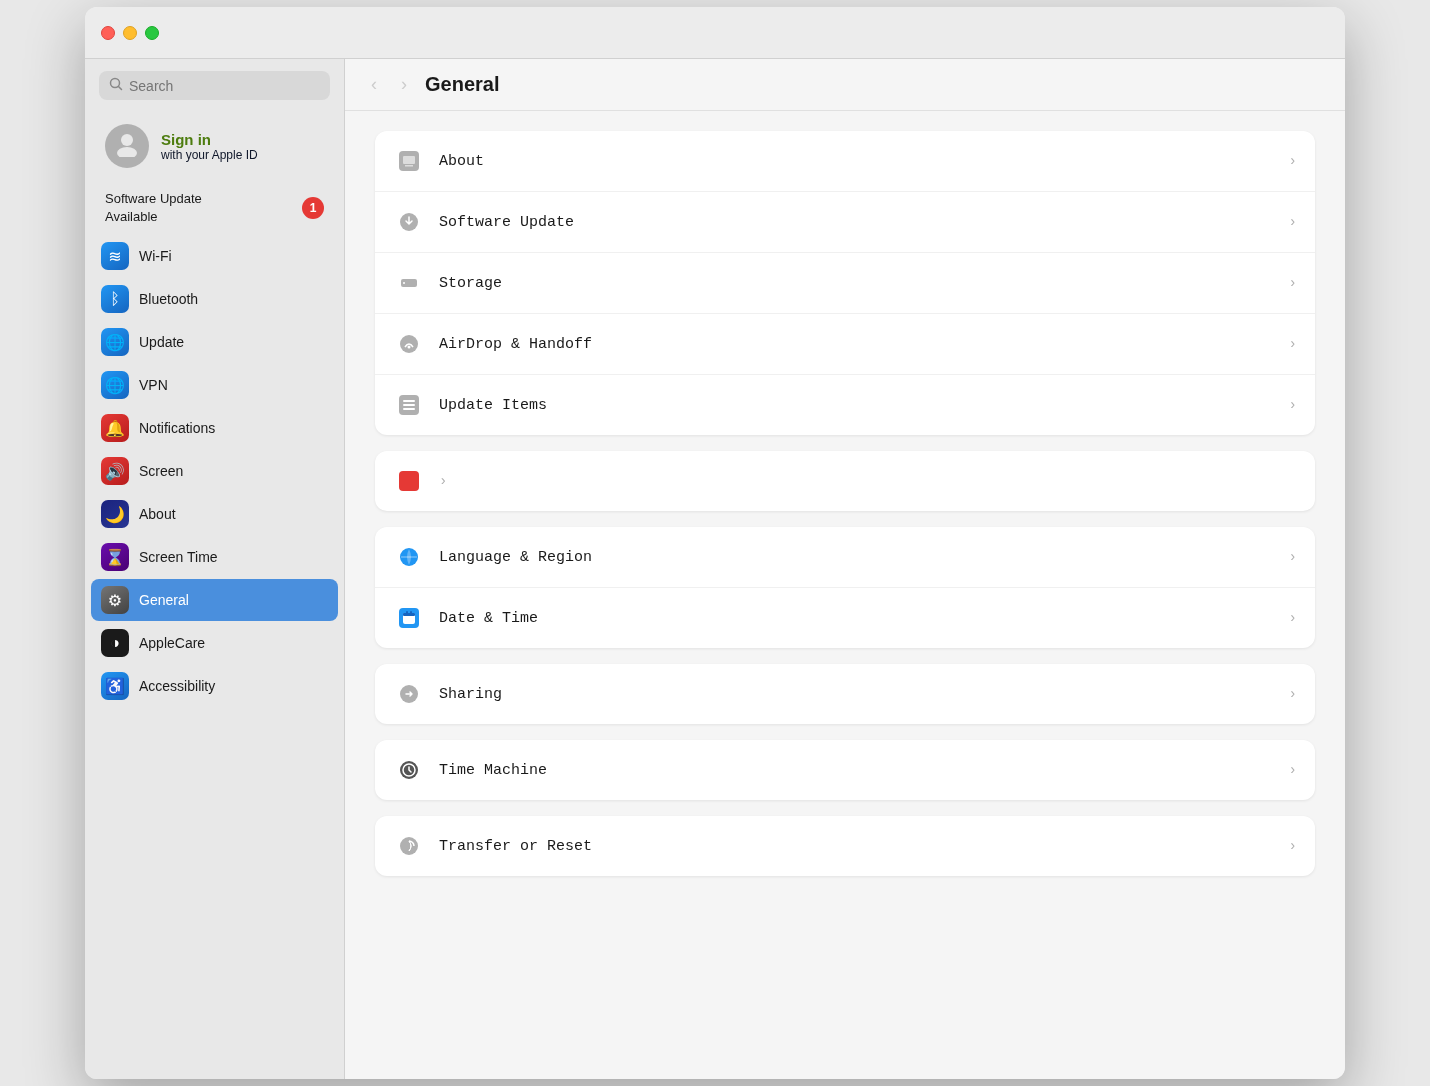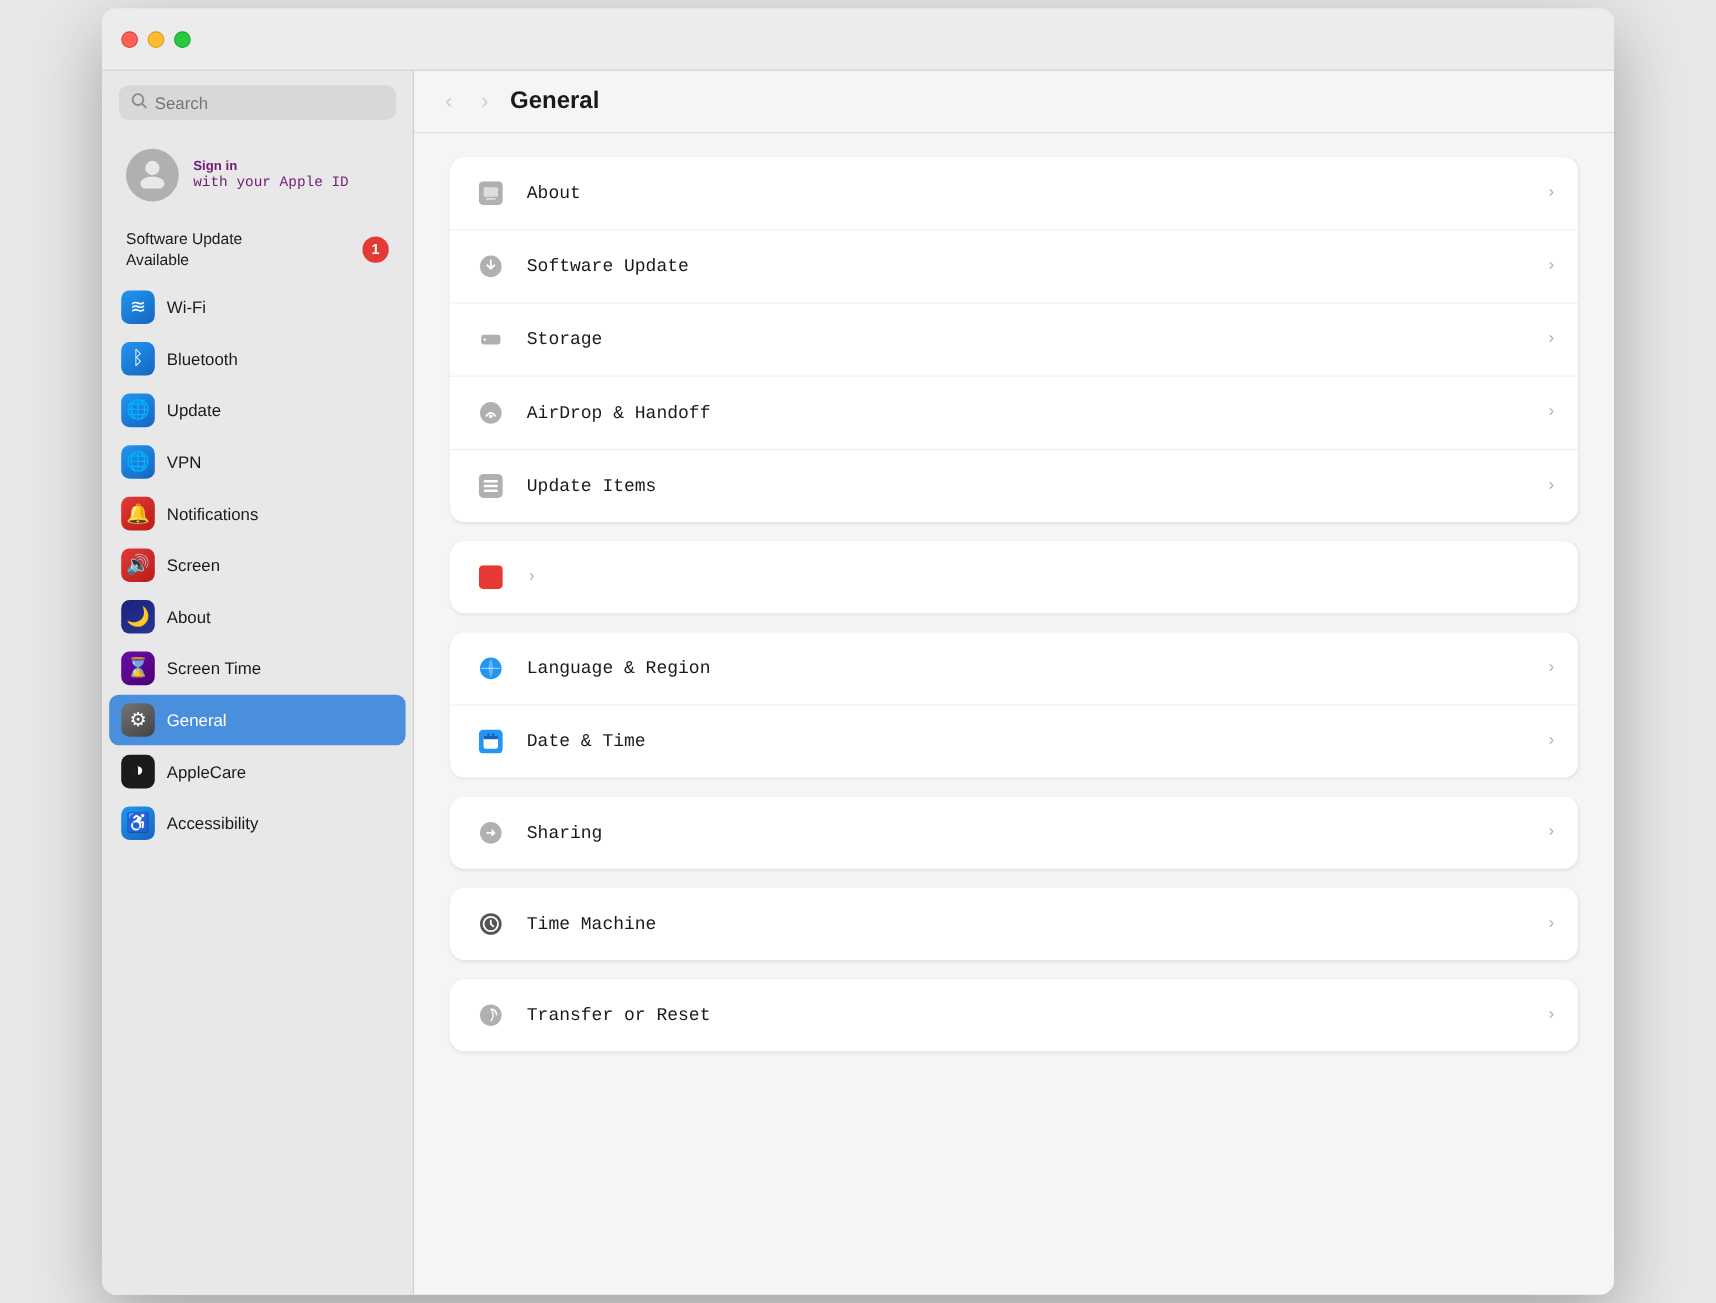--- a/index.html
+++ b/index.html
@@ -114,22 +114,22 @@
       display: flex;
       align-items: center;
       justify-content: center;
       flex-shrink: 0;
     }
     .avatar-icon {
       font-size: 26px;
       color: #e8e8e8;
     }
     .signin-text { display: flex; flex-direction: column; }
-    .signin-title { font-size: 11px; font-weight: 600; color: #701a75; }
-    .signin-subtitle { font-size: 12px; color: #701a75; font-family: Liberation Mono, monospace; }
+    .signin-title { font-size: 15px; font-weight: 600; color: #4d7c0f; }
+    .signin-subtitle { font-size: 12px; color: #0f172a; }
     
     .update-banner {
       display: flex;
       align-items: center;
       justify-content: space-between;
       padding: 8px 14px;
       margin: 0 6px;
       cursor: pointer;
       border-radius: 8px;
     }

